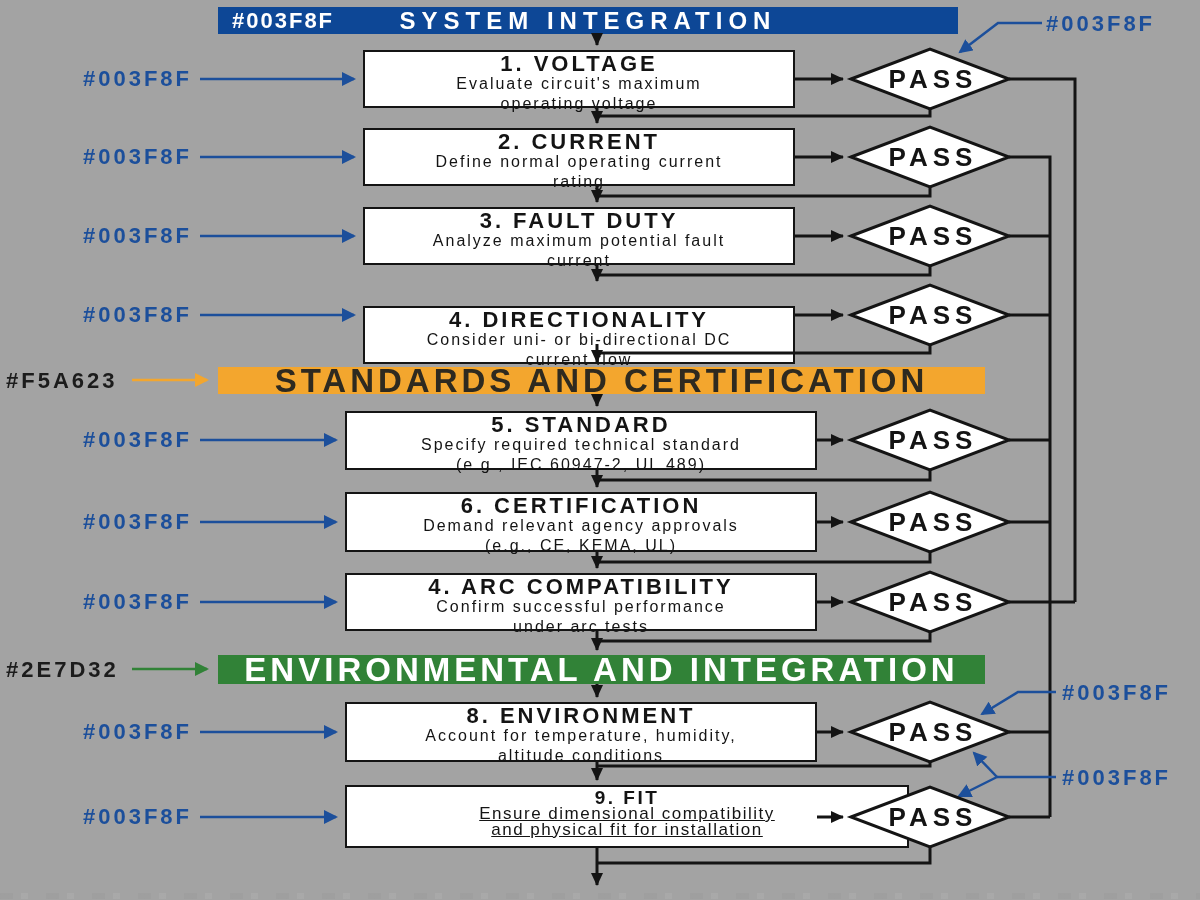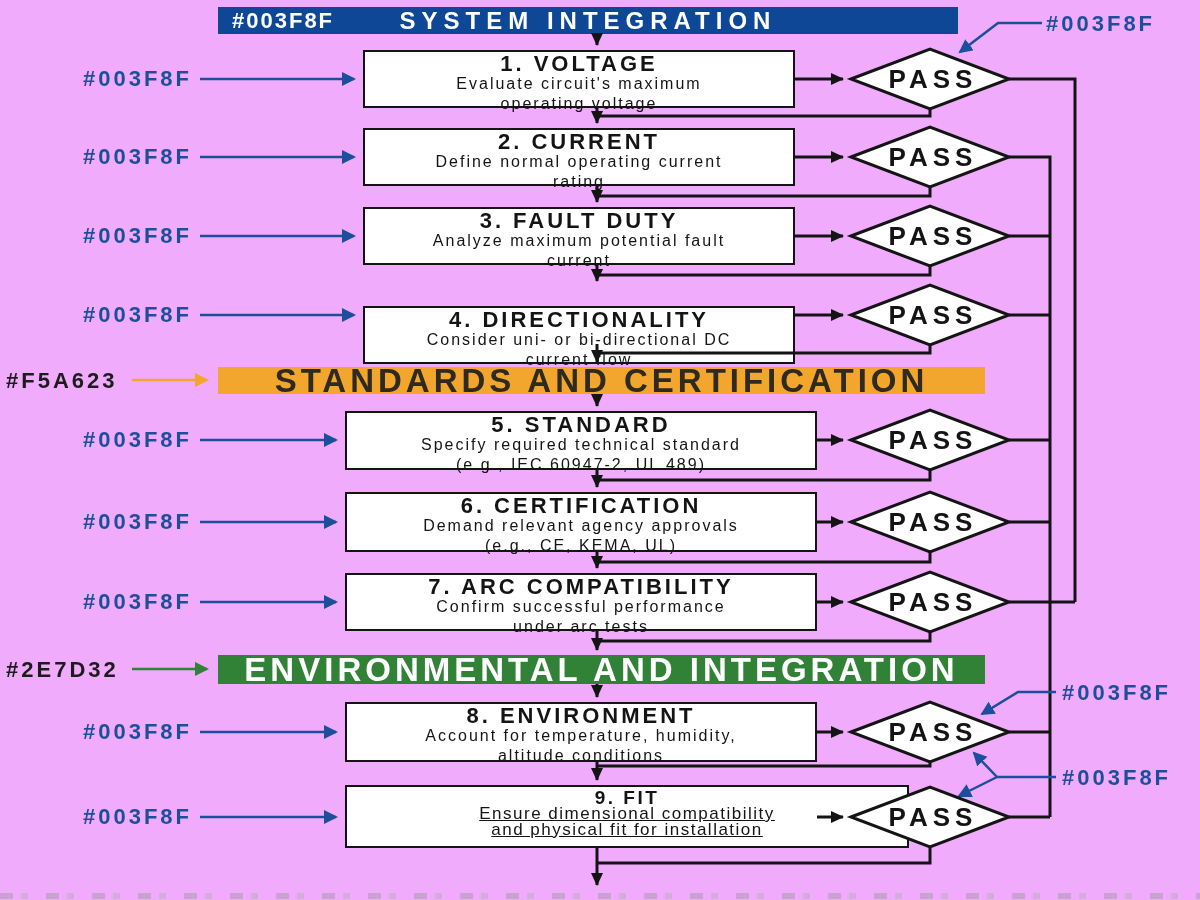--- a/index.html
+++ b/index.html
@@ -1,16 +1,16 @@
 <!DOCTYPE html>
 <html><head>
 <meta charset="utf-8">
 <style>
   html,body{margin:0;padding:0;background:#ffffff;}
-  .stage{position:relative;width:1200px;height:900px;background:#f0abfc;overflow:hidden;
+  .stage{position:relative;width:1200px;height:900px;background:#a3a3a3;overflow:hidden;
          font-family:"Liberation Sans",sans-serif;color:#141414;}
   svg.overlay{position:absolute;left:0;top:0;z-index:5;pointer-events:none;}
 
   
   .titlebar{position:absolute;left:218px;top:7px;width:740px;height:27px;background:#0d4796;
             display:flex;align-items:center;justify-content:center;z-index:2;}
   .titlebar .hex{position:absolute;left:14px;top:0;height:27px;display:flex;align-items:center;
                  color:#fff;font-size:22px;font-weight:600;letter-spacing:2px;}
   .titlebar .ttl{color:#fff;font-size:24px;font-weight:bold;letter-spacing:6px;}
 
@@ -87,21 +87,21 @@
   </div>
   <div class="box" style="left:345px;top:411px;width:472px;height:59px;">
     <div class="btitle">5. STANDARD</div>
     <div class="bdesc" style="max-width:340px;">Specify required technical standard (e.g., IEC 60947-2, UL 489)</div>
   </div>
   <div class="box" style="left:345px;top:492px;width:472px;height:60px;">
     <div class="btitle">6. CERTIFICATION</div>
     <div class="bdesc" style="max-width:358px;">Demand relevant agency approvals (e.g., CE, KEMA, UL)</div>
   </div>
   <div class="box" style="left:345px;top:573px;width:472px;height:58px;">
-    <div class="btitle">7. ARC COMPATIBILITY</div>
+    <div class="btitle">4. ARC COMPATIBILITY</div>
     <div class="bdesc" style="max-width:330px;">Confirm successful performance under arc tests</div>
   </div>
   <div class="box" style="left:345px;top:702px;width:472px;height:60px;">
     <div class="btitle">8. ENVIRONMENT</div>
     <div class="bdesc" style="max-width:360px;">Account for temperature, humidity, altitude conditions</div>
   </div>
   <div class="box tight" style="left:345px;top:785px;width:564px;height:63px;">
     <div class="btitle">9. FIT</div>
     <div class="bdesc" style="max-width:312px;">Ensure dimensional compatibility and physical fit for installation</div>
   </div>

